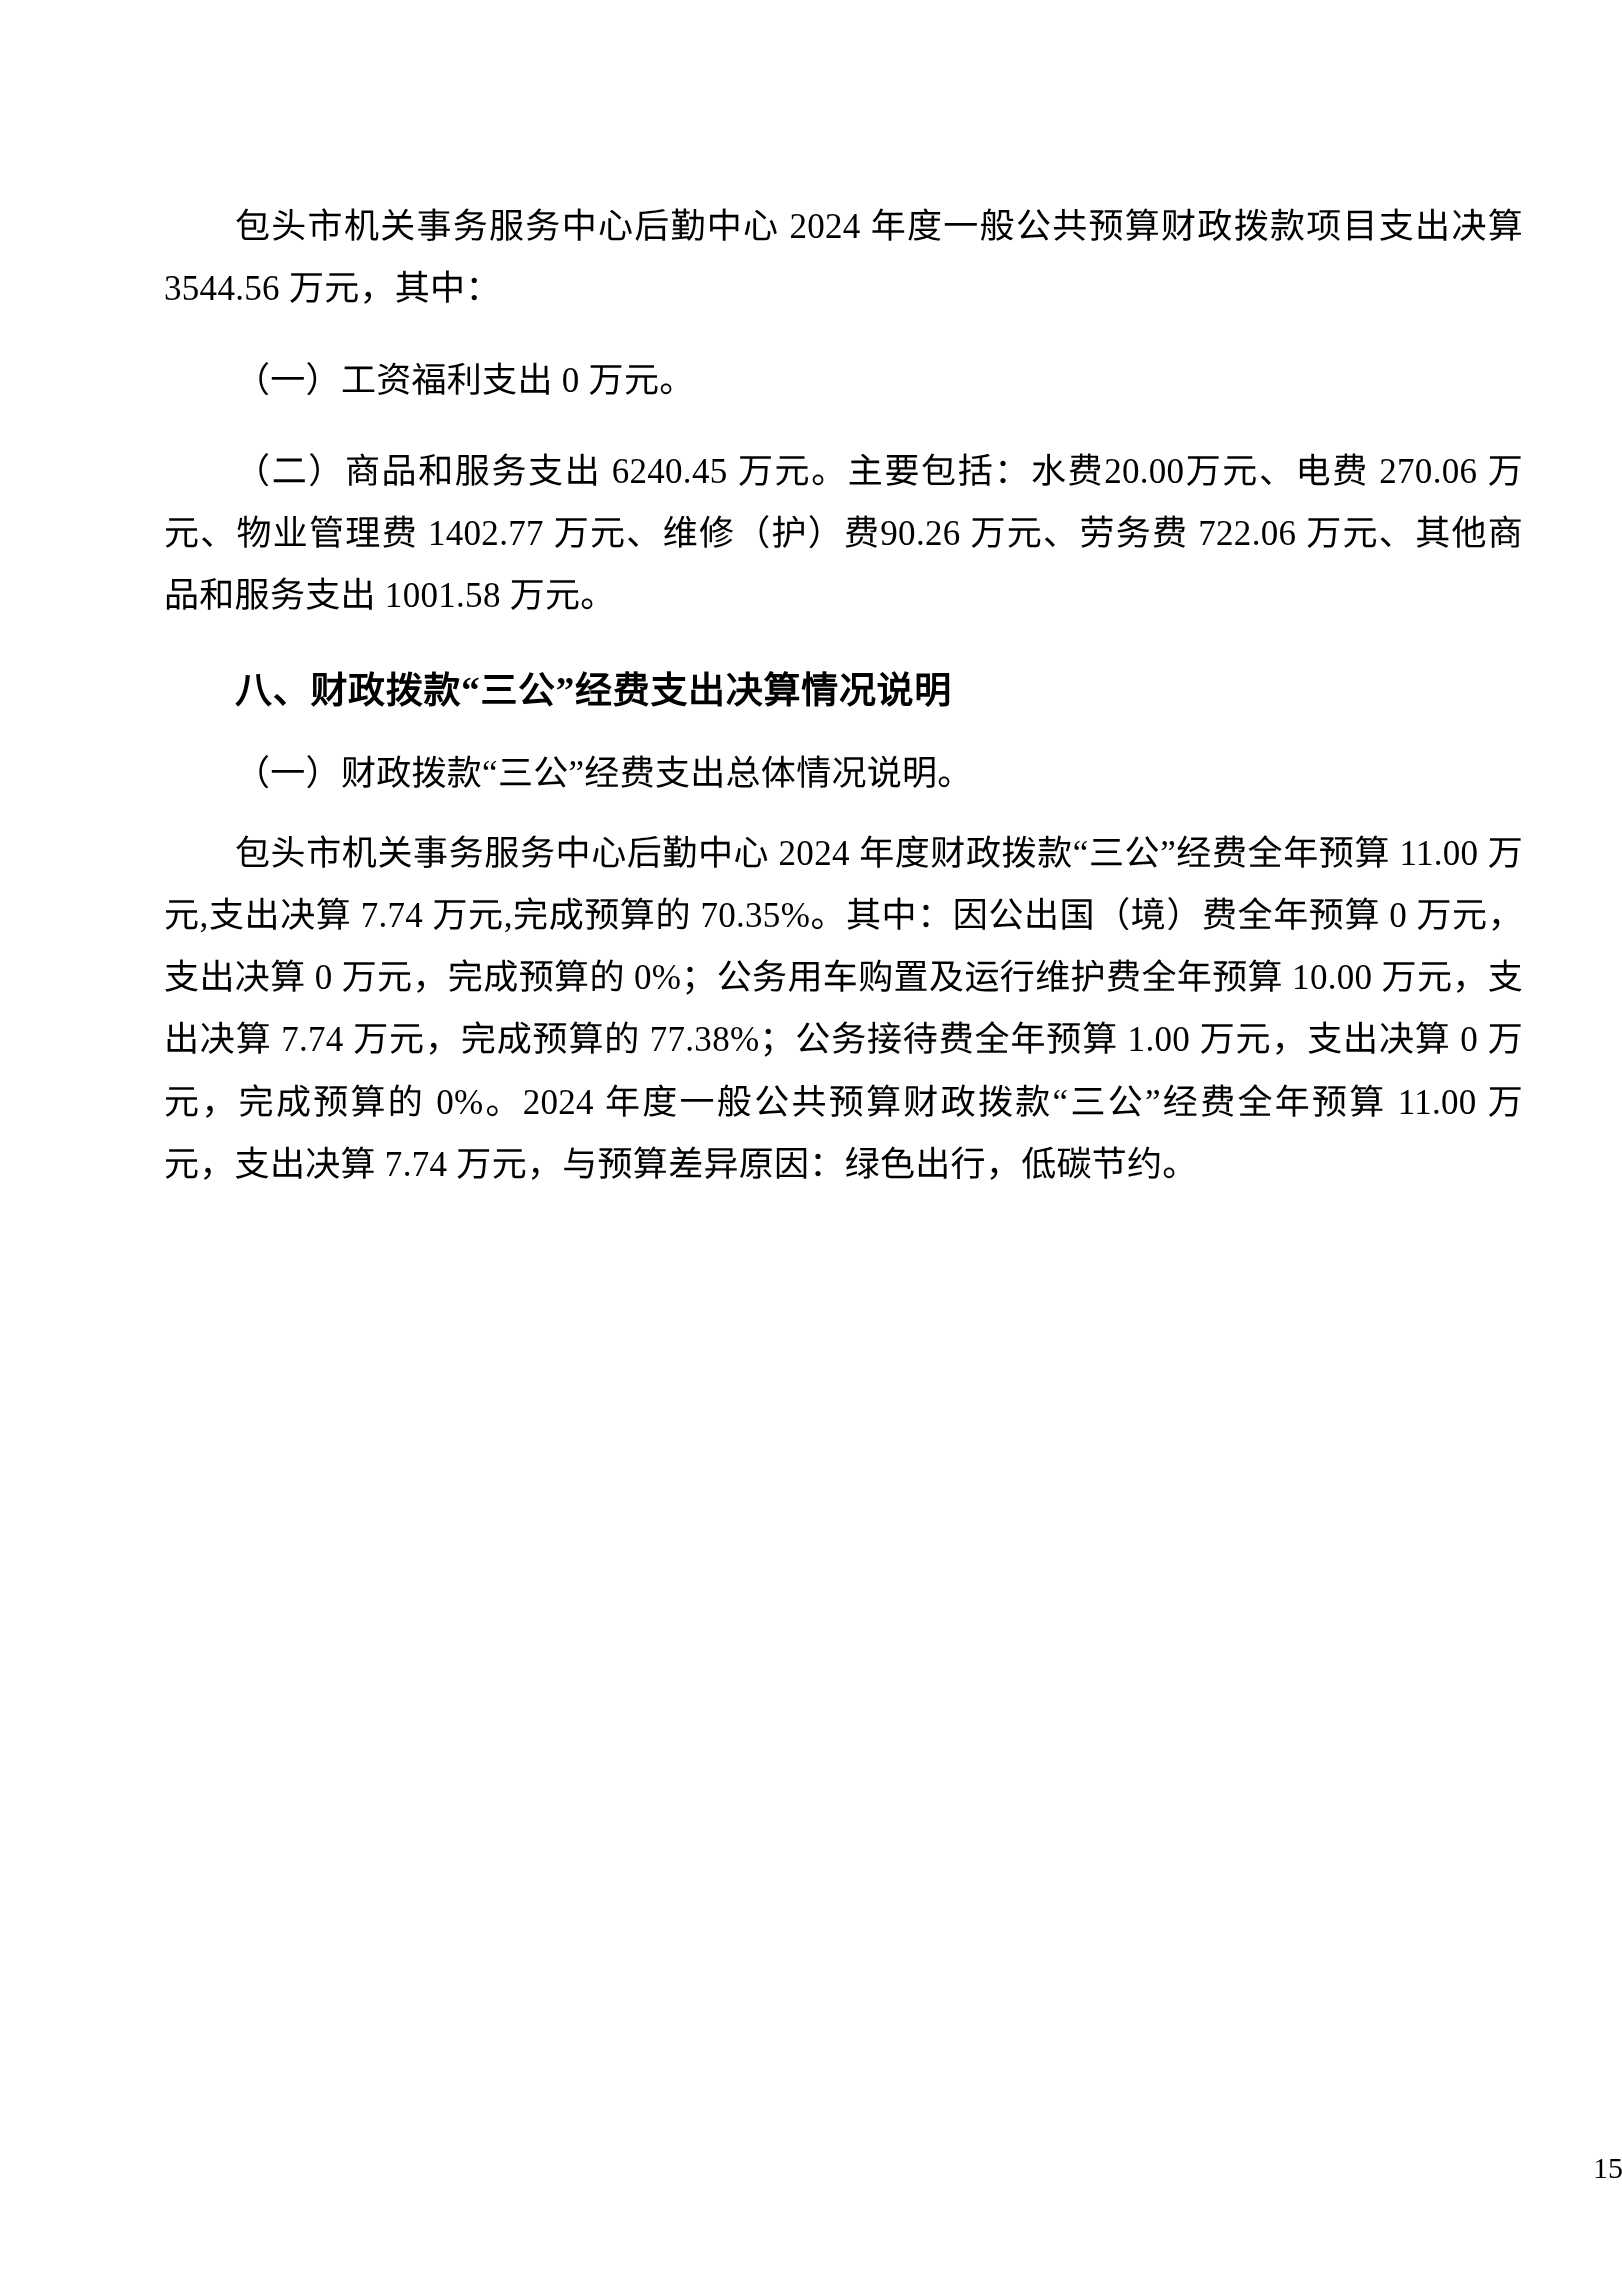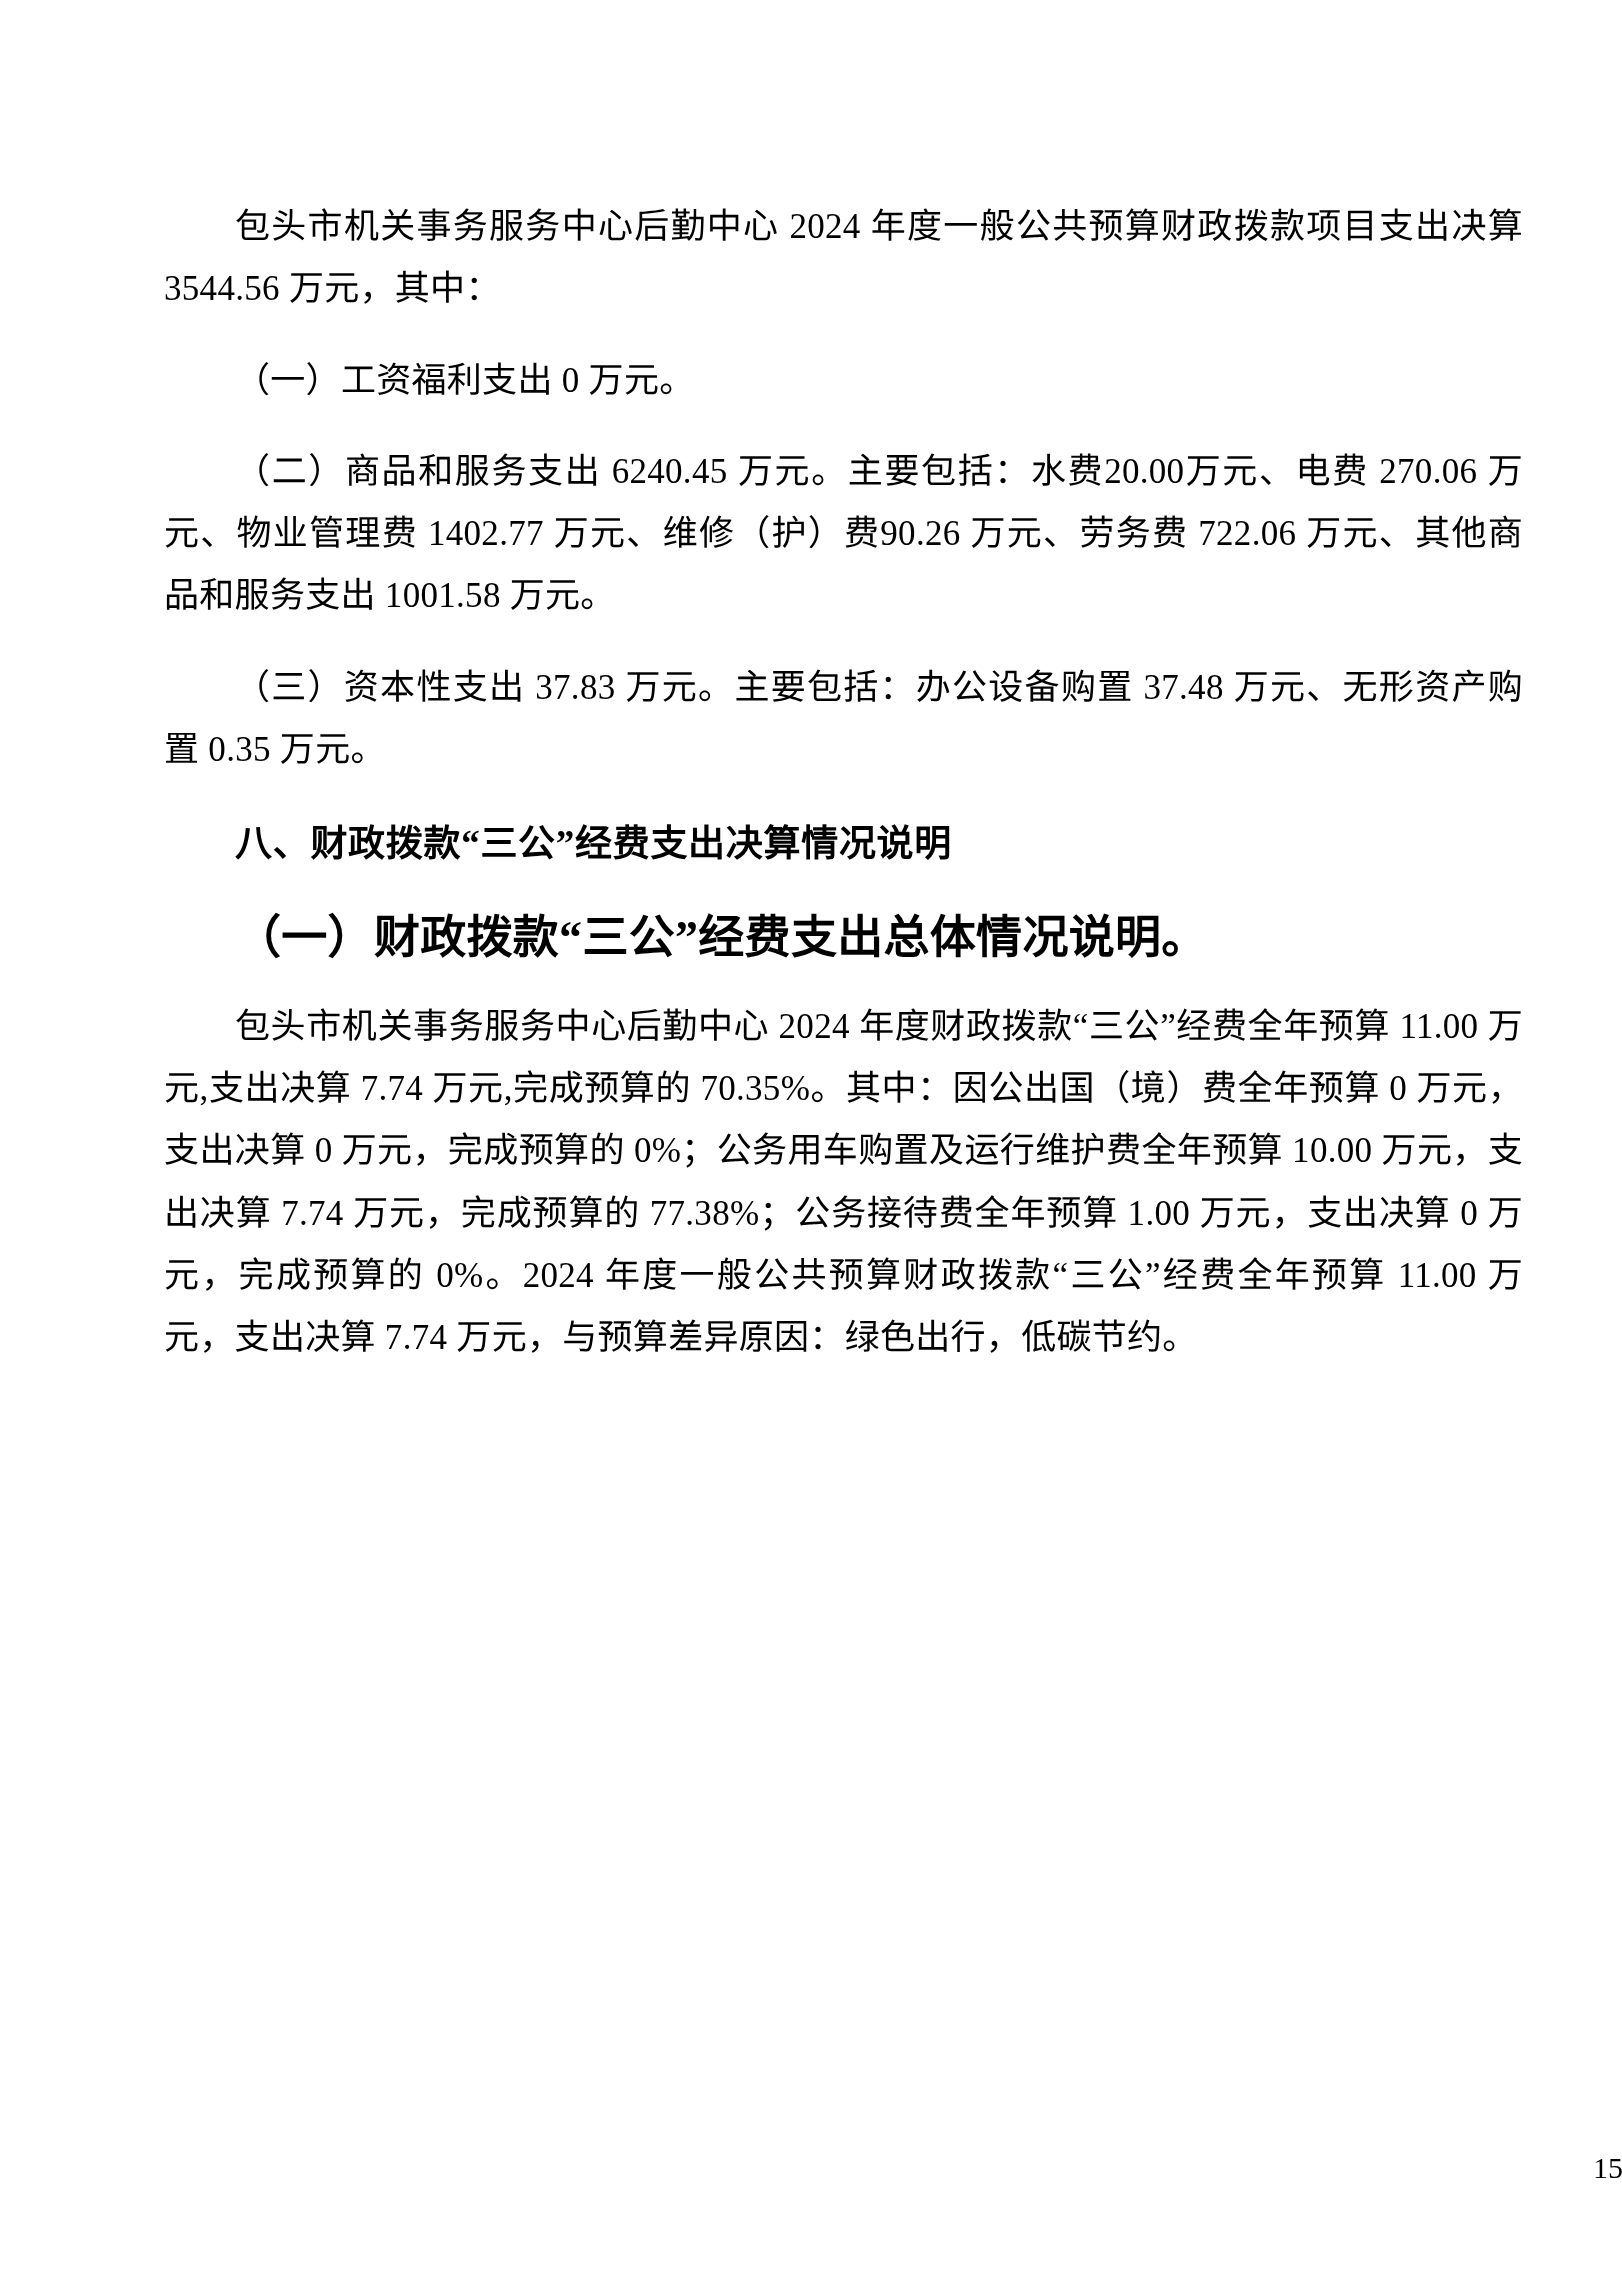--- a/index.html
+++ b/index.html
@@ -35,22 +35,22 @@
   }
   .heading-main {
     font-size: 37px;
     font-weight: bold;
     line-height: 1.78;
     margin: 30px 0 19.6px 0;
     text-indent: 71px;
     letter-spacing: 0.7px;
   }
   .heading-sub {
-    font-size: 46px;
-    font-weight: bold;
+    font-size: 35px;
+    font-weight: normal;
     line-height: 1.78;
     margin: 13px 0 17px 0;
     text-indent: 71px;
     letter-spacing: 0.3px;
   }
   .para-spacer-lg {
     margin-bottom: 29px;
   }
   .page-number {
     position: absolute;
@@ -66,21 +66,20 @@
 <body>
 
 <div class="page">
 
   <p class="body-text indent2 para-spacer-lg">包头市机关事务服务中心后勤中心  2024 年度一般公共预算财政拨款项目支出决算 3544.56 万元，其中：</p>
 
   <p class="body-text indent2 bold para-spacer-lg">（一）工资福利支出 0 万元。</p>
 
   <p class="body-text indent2 para-spacer-lg"><span class="bold">（二）商品和服务支出 6240.45 万元。</span><span>主要包括：水费20.00万元、电费 270.06 万元、物业管理费 1402.77 万元、维修（护）费90.26 万元、劳务费 722.06 万元、其他商品和服务支出 1001.58 万元。</span></p>
 
-  <p class="body-text indent2 para-spacer-lg"><span class="bold">（三）资本性支出 37.83 万元。</span><span>主要包括：办公设备购置 37.48 万元、无形资产购置 0.35 万元。</span></p>
 
   <h2 class="heading-main">八、财政拨款“三公”经费支出决算情况说明</h2>
 
   <h3 class="heading-sub">（一）财政拨款“三公”经费支出总体情况说明。</h3>
 
   <p class="body-text indent2 para-spacer-lg">包头市机关事务服务中心后勤中心  2024 年度财政拨款“三公”经费全年预算 11.00 万元,支出决算 7.74 万元,完成预算的 70.35%。其中：因公出国（境）费全年预算 0 万元，支出决算 0 万元，完成预算的 0%；公务用车购置及运行维护费全年预算 10.00 万元，支出决算 7.74 万元，完成预算的 77.38%；公务接待费全年预算 1.00 万元，支出决算 0 万元，完成预算的 0%。2024 年度一般公共预算财政拨款“三公”经费全年预算 11.00 万元，支出决算 7.74 万元，与预算差异原因：绿色出行，低碳节约。</p>
 
 
   <div class="page-number">15</div>
 

